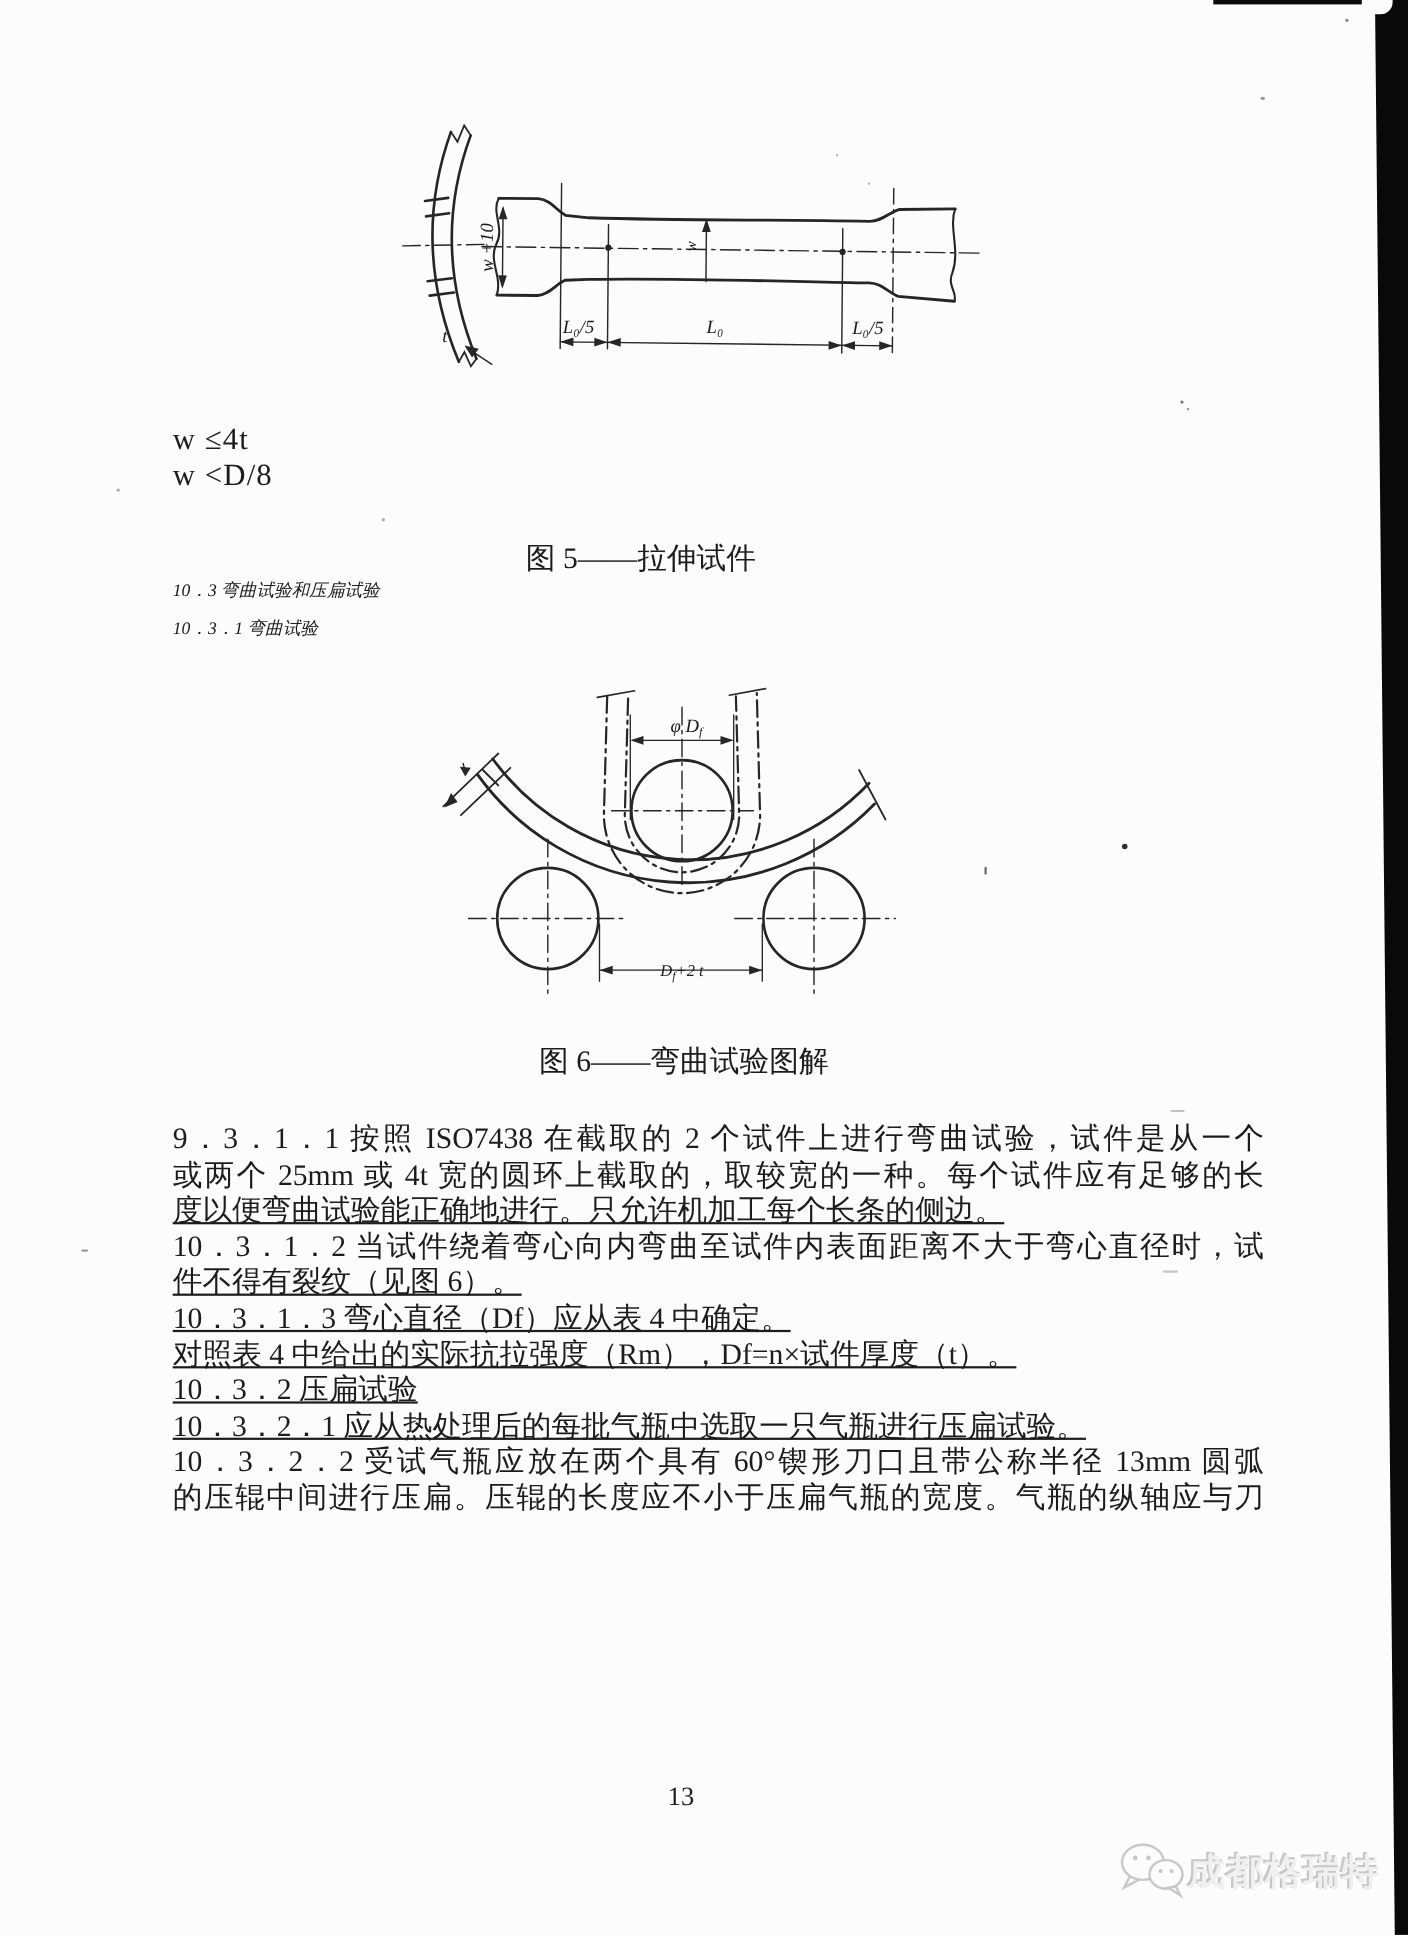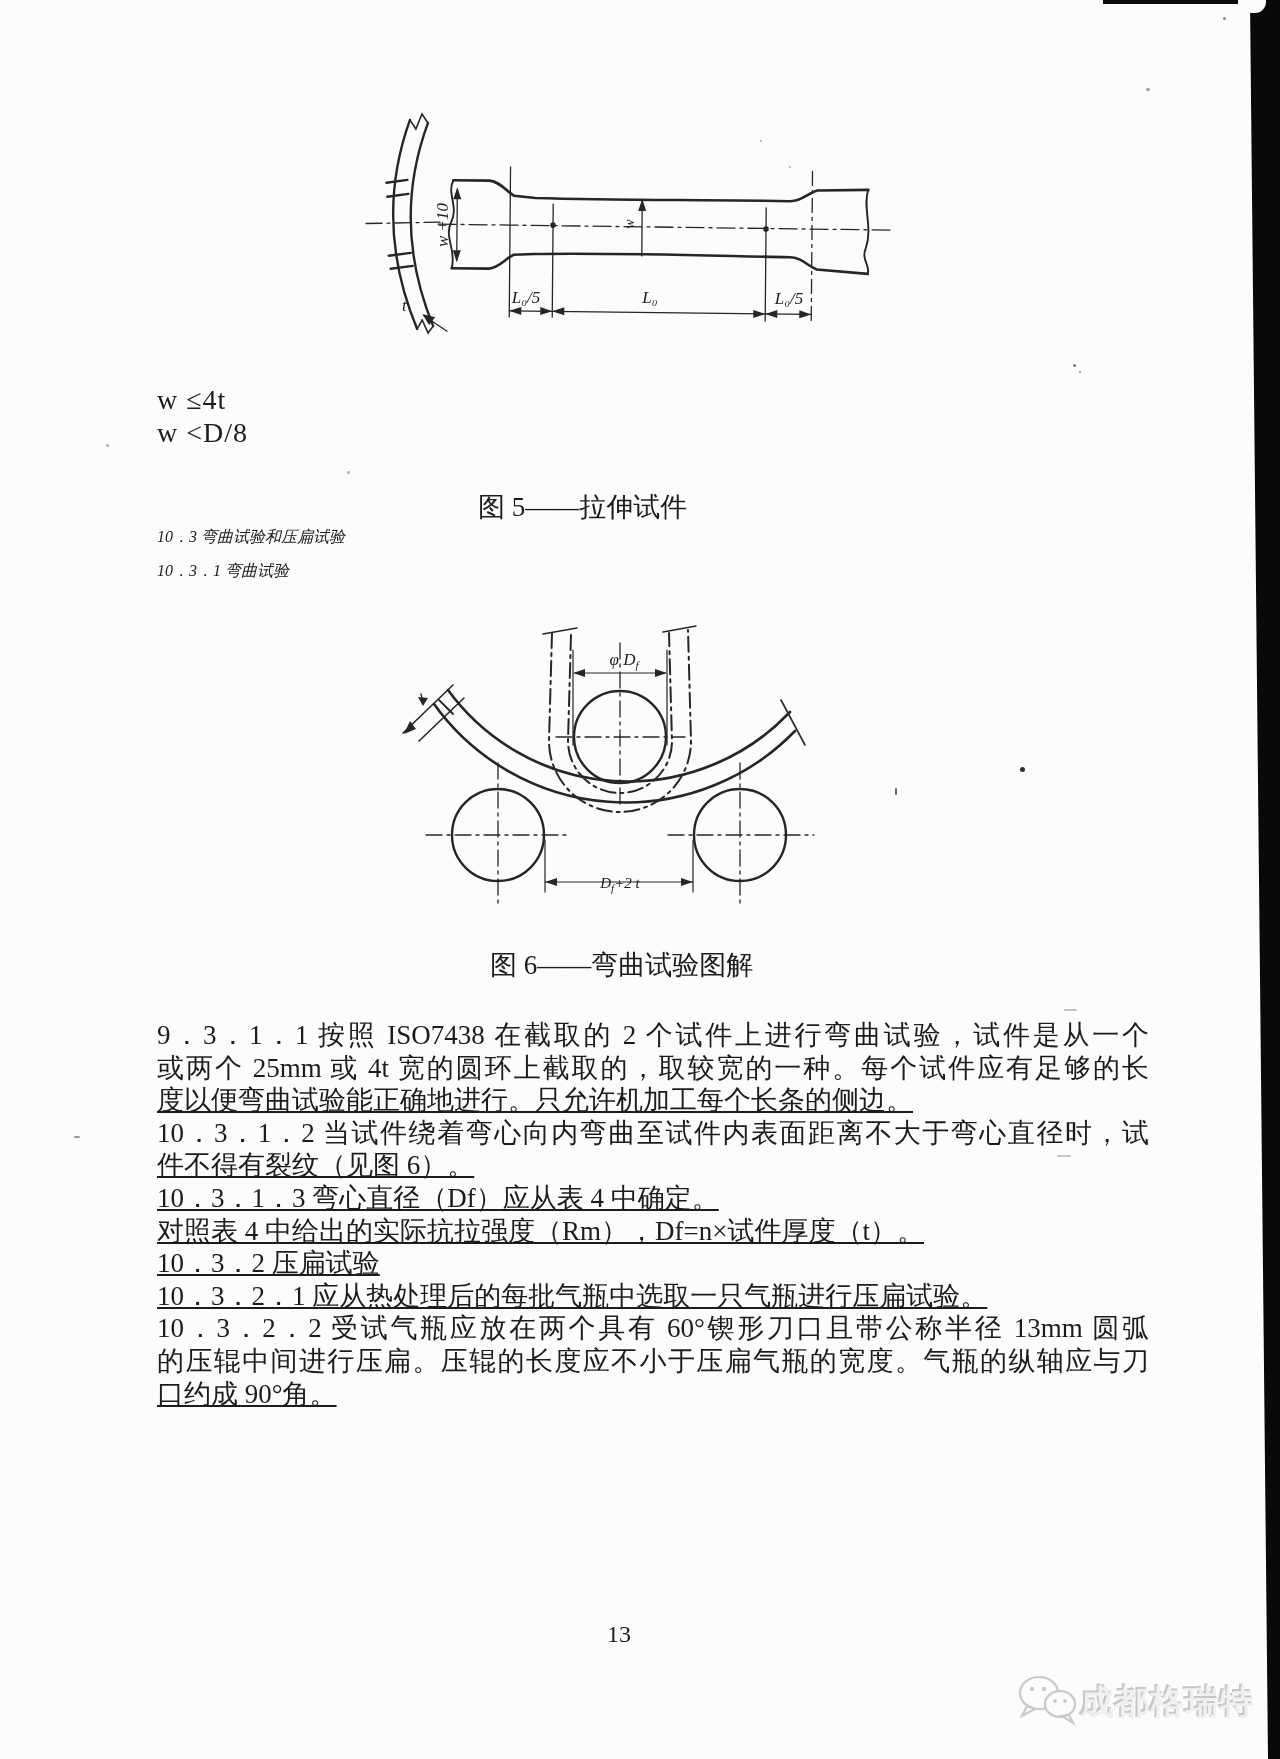--- a/index.html
+++ b/index.html
@@ -152,21 +152,20 @@
     <div class="bl j">或两个 25mm 或 4t 宽的圆环上截取的，取较宽的一种。每个试件应有足够的长</div>
     <div class="bl nw">度以便弯曲试验能正确地进行。只允许机加工每个长条的侧边。</div>
     <div class="bl j">10．3．1．2 当试件绕着弯心向内弯曲至试件内表面距离不大于弯心直径时，试</div>
     <div class="bl nw">件不得有裂纹（见图 6）。</div>
     <div class="bl nw">10．3．1．3 弯心直径（Df）应从表 4 中确定。</div>
     <div class="bl nw">对照表 4 中给出的实际抗拉强度（Rm），Df=n×试件厚度（t）。</div>
     <div class="bl nw">10．3．2 压扁试验</div>
     <div class="bl nw">10．3．2．1 应从热处理后的每批气瓶中选取一只气瓶进行压扁试验。</div>
     <div class="bl j">10．3．2．2 受试气瓶应放在两个具有 60°锲形刀口且带公称半径 13mm 圆弧</div>
     <div class="bl j">的压辊中间进行压扁。压辊的长度应不小于压扁气瓶的宽度。气瓶的纵轴应与刀</div>
-    <div class="bl nw">口约成 90°角。</div>
   </div>
 
   <div class="abs pagenum" style="left:607px;top:1621px;">13</div>
 
   <svg class="abs" style="left:1014px;top:1671px;" width="66" height="58" viewBox="0 0 66 58">
     <g stroke="#c9c9c9" stroke-width="2.2" fill="#fcfcfc">
       <ellipse cx="25" cy="22" rx="19" ry="16"></ellipse>
       <path d="M 13,35 L 8,45 L 21,38 Z"></path>
       <ellipse cx="46" cy="33" rx="15" ry="13"></ellipse>
       <path d="M 55,44 L 59,52 L 48,45 Z"></path>

